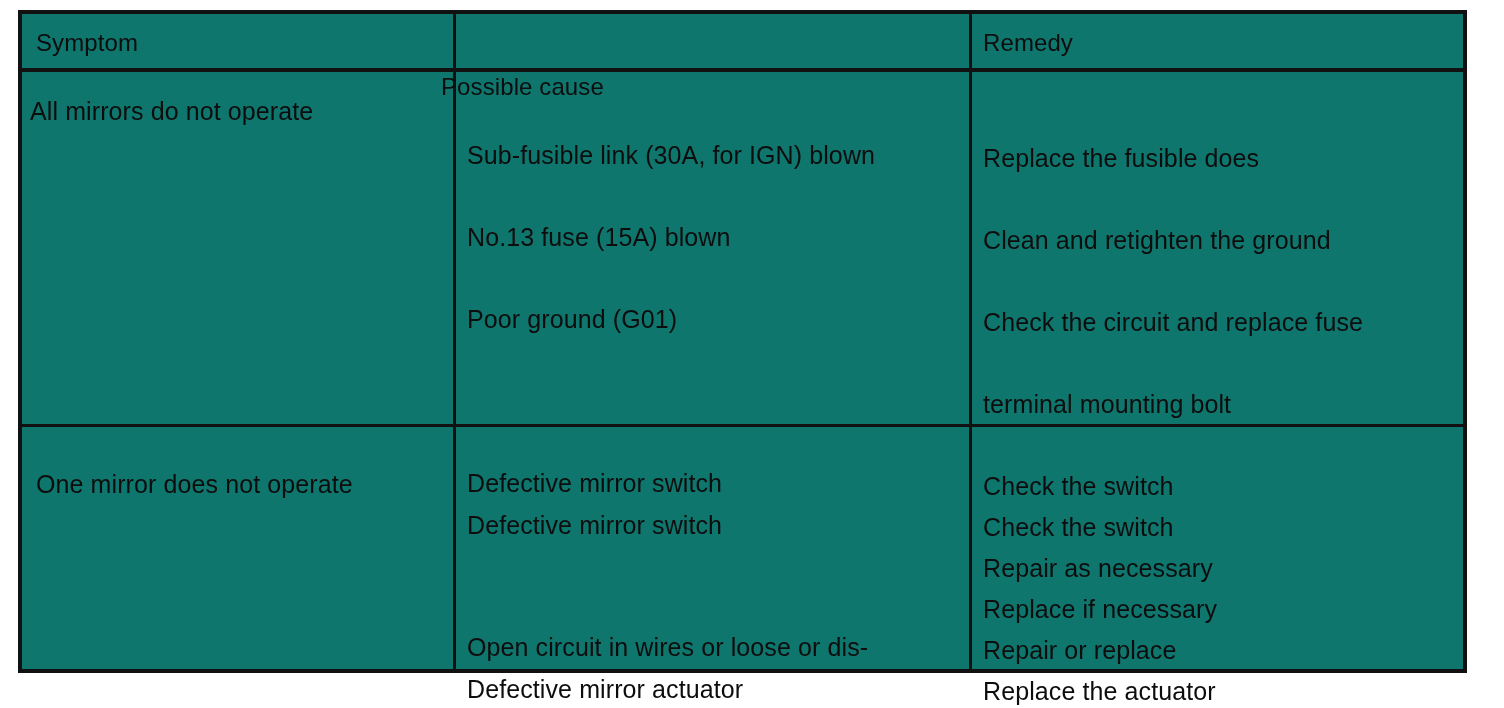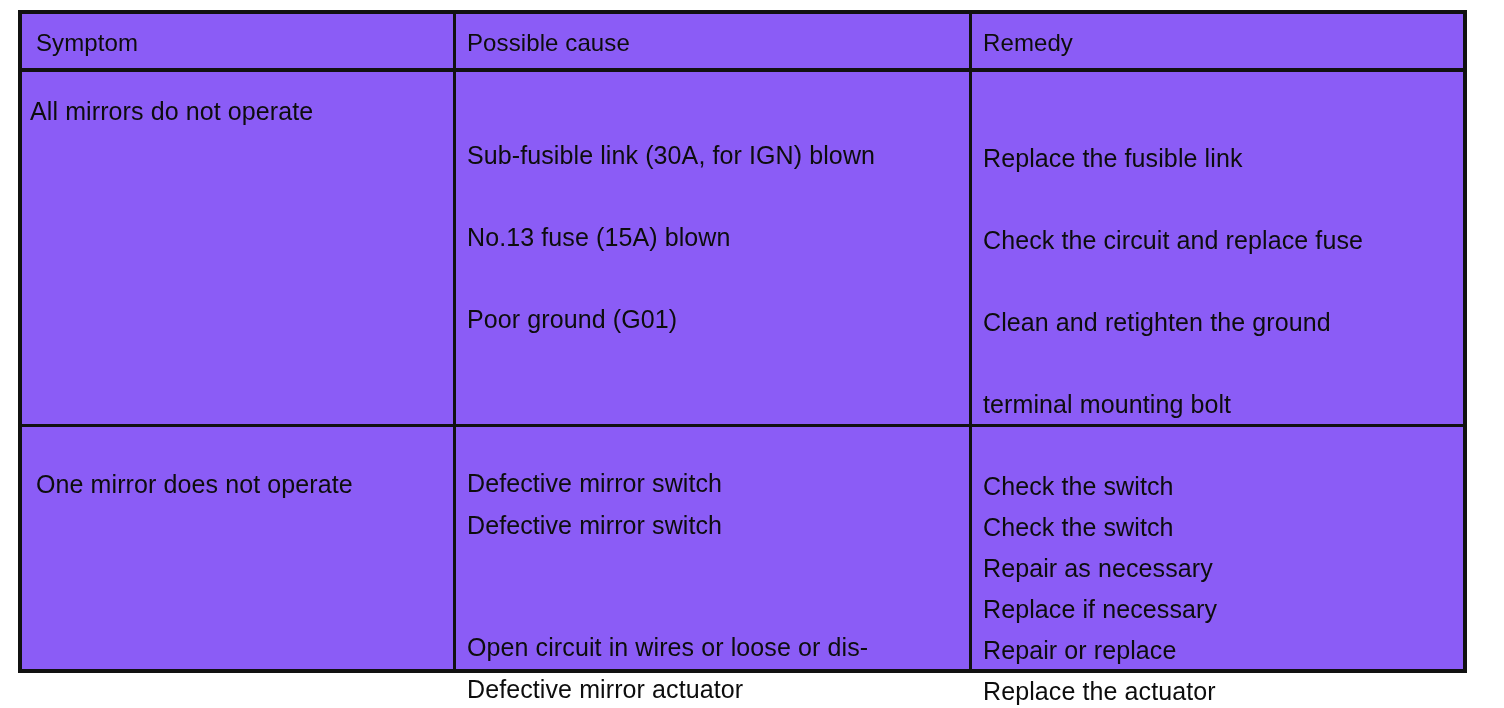--- a/index.html
+++ b/index.html
@@ -24,21 +24,21 @@
 
   
   .table-frame {
     position: absolute;
     left: 18px;
     top: 10px;
     width: 1449px;
     height: 663px;
     box-sizing: border-box;
     border: 4px solid #111111;
-    background: #8b5cf6;
+    background: #0f766e;
   }
 
   
   .rule {
     position: absolute;
     left: 0;
     width: 100%;
     background: #111111;
   }
   .rule-header   { top: 54px; height: 4px; }
@@ -61,21 +61,21 @@
     font-size: 25px;
     line-height: 41px;
     letter-spacing: 0.1px;
     white-space: pre-line;
     color: #0d0d0d;
   }
 
   
   .hdr { top: 14px; font-size: 24px; line-height: 30px; }
   .hdr-symptom { left: 14px; }
-  .hdr-cause   { left: 445px; }
+  .hdr-cause   { left: 419px; margin-top: 44px; }
   .hdr-remedy  { left: 961px; text-align: center; }
 
   
   .r1-symptom { left: 8px;  top: 77px;  width: 400px; }
   .r1-cause   { left: 445px; top: 80px;  width: 480px; }
   .r1-remedy  { left: 961px; top: 83px;  width: 470px; }
 
   
   .r2-symptom { left: 14px;  top: 450px; width: 400px; }
   .r2-cause   { left: 445px; top: 450px; width: 480px; }
@@ -107,23 +107,23 @@
       <span class="line">No.13 fuse (15A) blown</span>
       <span class="line">Poor ground (G01)</span>
       <span class="line blank"></span>
       <span class="line">Defective mirror switch</span>
       <span class="line blank"></span>
       <span class="line">Open circuit in wires or loose or dis-</span>
       
     </div>
 
     <div class="cell r1-remedy">
-      <span class="line">Replace the fusible link</span>
+      <span class="line">Replace the fusible does</span>
+      <span class="line">Clean and retighten the ground</span>
       <span class="line">Check the circuit and replace fuse</span>
-      <span class="line">Clean and retighten the ground</span>
       <span class="line">terminal mounting bolt</span>
       <span class="line">Check the switch</span>
       <span class="line">Repair as necessary</span>
       <span class="line">Repair or replace</span>
     </div>
 
     <div class="cell r2-symptom">One mirror does not operate</div>
 
     <div class="cell r2-cause">
       <span class="line">Defective mirror switch</span>

